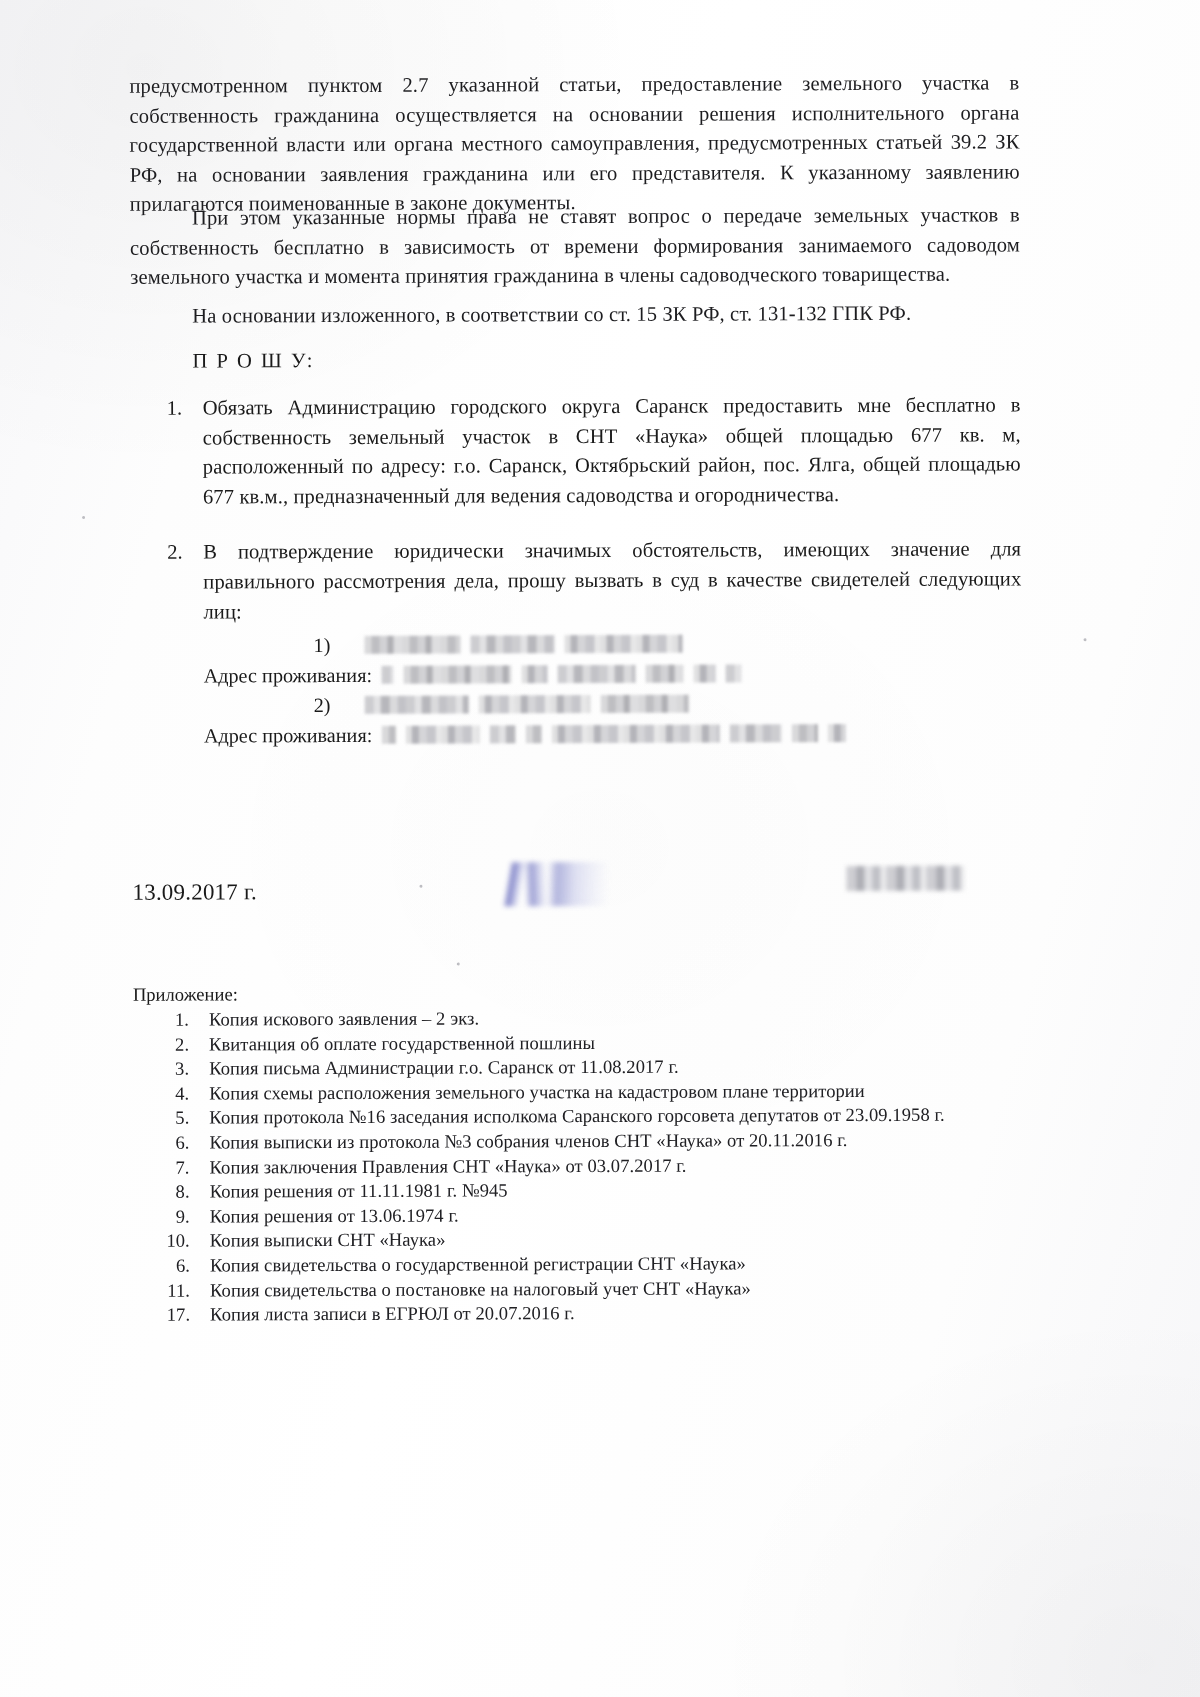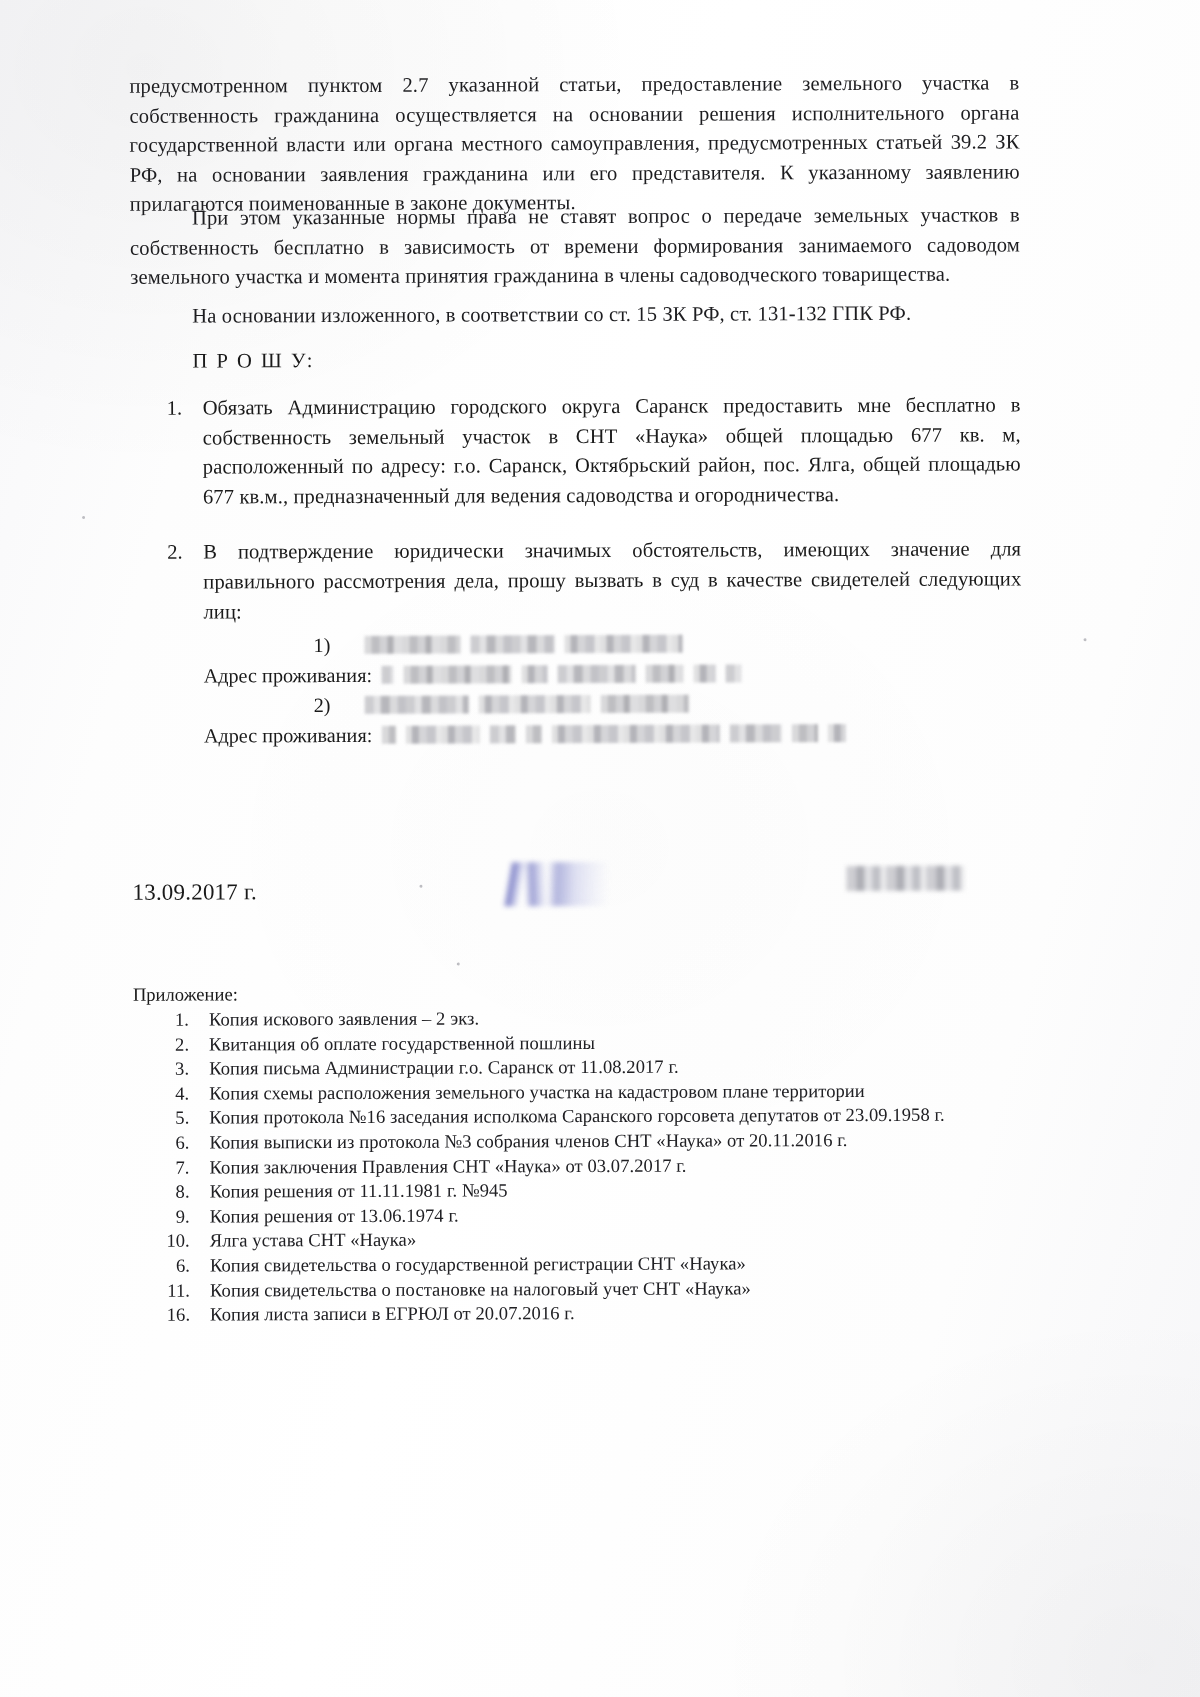--- a/index.html
+++ b/index.html
@@ -270,24 +270,24 @@
     <ol class="attach">
       <li><span class="anum">1.</span><span>Копия искового заявления – 2 экз.</span></li>
       <li><span class="anum">2.</span><span>Квитанция об оплате государственной пошлины</span></li>
       <li><span class="anum">3.</span><span>Копия письма Администрации г.о. Саранск от 11.08.2017 г.</span></li>
       <li><span class="anum">4.</span><span>Копия схемы расположения земельного участка на кадастровом плане территории</span></li>
       <li><span class="anum">5.</span><span>Копия протокола №16 заседания исполкома Саранского горсовета депутатов от 23.09.1958 г.</span></li>
       <li><span class="anum">6.</span><span>Копия выписки из протокола №3 собрания членов СНТ «Наука» от 20.11.2016 г.</span></li>
       <li><span class="anum">7.</span><span>Копия заключения Правления СНТ «Наука» от 03.07.2017 г.</span></li>
       <li><span class="anum">8.</span><span>Копия решения от 11.11.1981 г. №945</span></li>
       <li><span class="anum">9.</span><span>Копия решения от 13.06.1974 г.</span></li>
-      <li><span class="anum">10.</span><span>Ялга устава СНТ «Наука»</span></li>
+      <li><span class="anum">10.</span><span>Копия выписки СНТ «Наука»</span></li>
       <li><span class="anum">6.</span><span>Копия свидетельства о государственной регистрации СНТ «Наука»</span></li>
       <li><span class="anum">11.</span><span>Копия свидетельства о постановке на налоговый учет СНТ «Наука»</span></li>
-      <li><span class="anum">16.</span><span>Копия листа записи в ЕГРЮЛ от 20.07.2016 г.</span></li>
+      <li><span class="anum">17.</span><span>Копия листа записи в ЕГРЮЛ от 20.07.2016 г.</span></li>
     </ol>
   </div>
 
   <span class="dot" style="left:82px;top:514px;"></span>
   <span class="dot" style="left:418px;top:884px;"></span>
   <span class="dot" style="left:455px;top:962px;"></span>
   <span class="dot" style="left:1083px;top:640px;"></span>
 
 </div>
 

